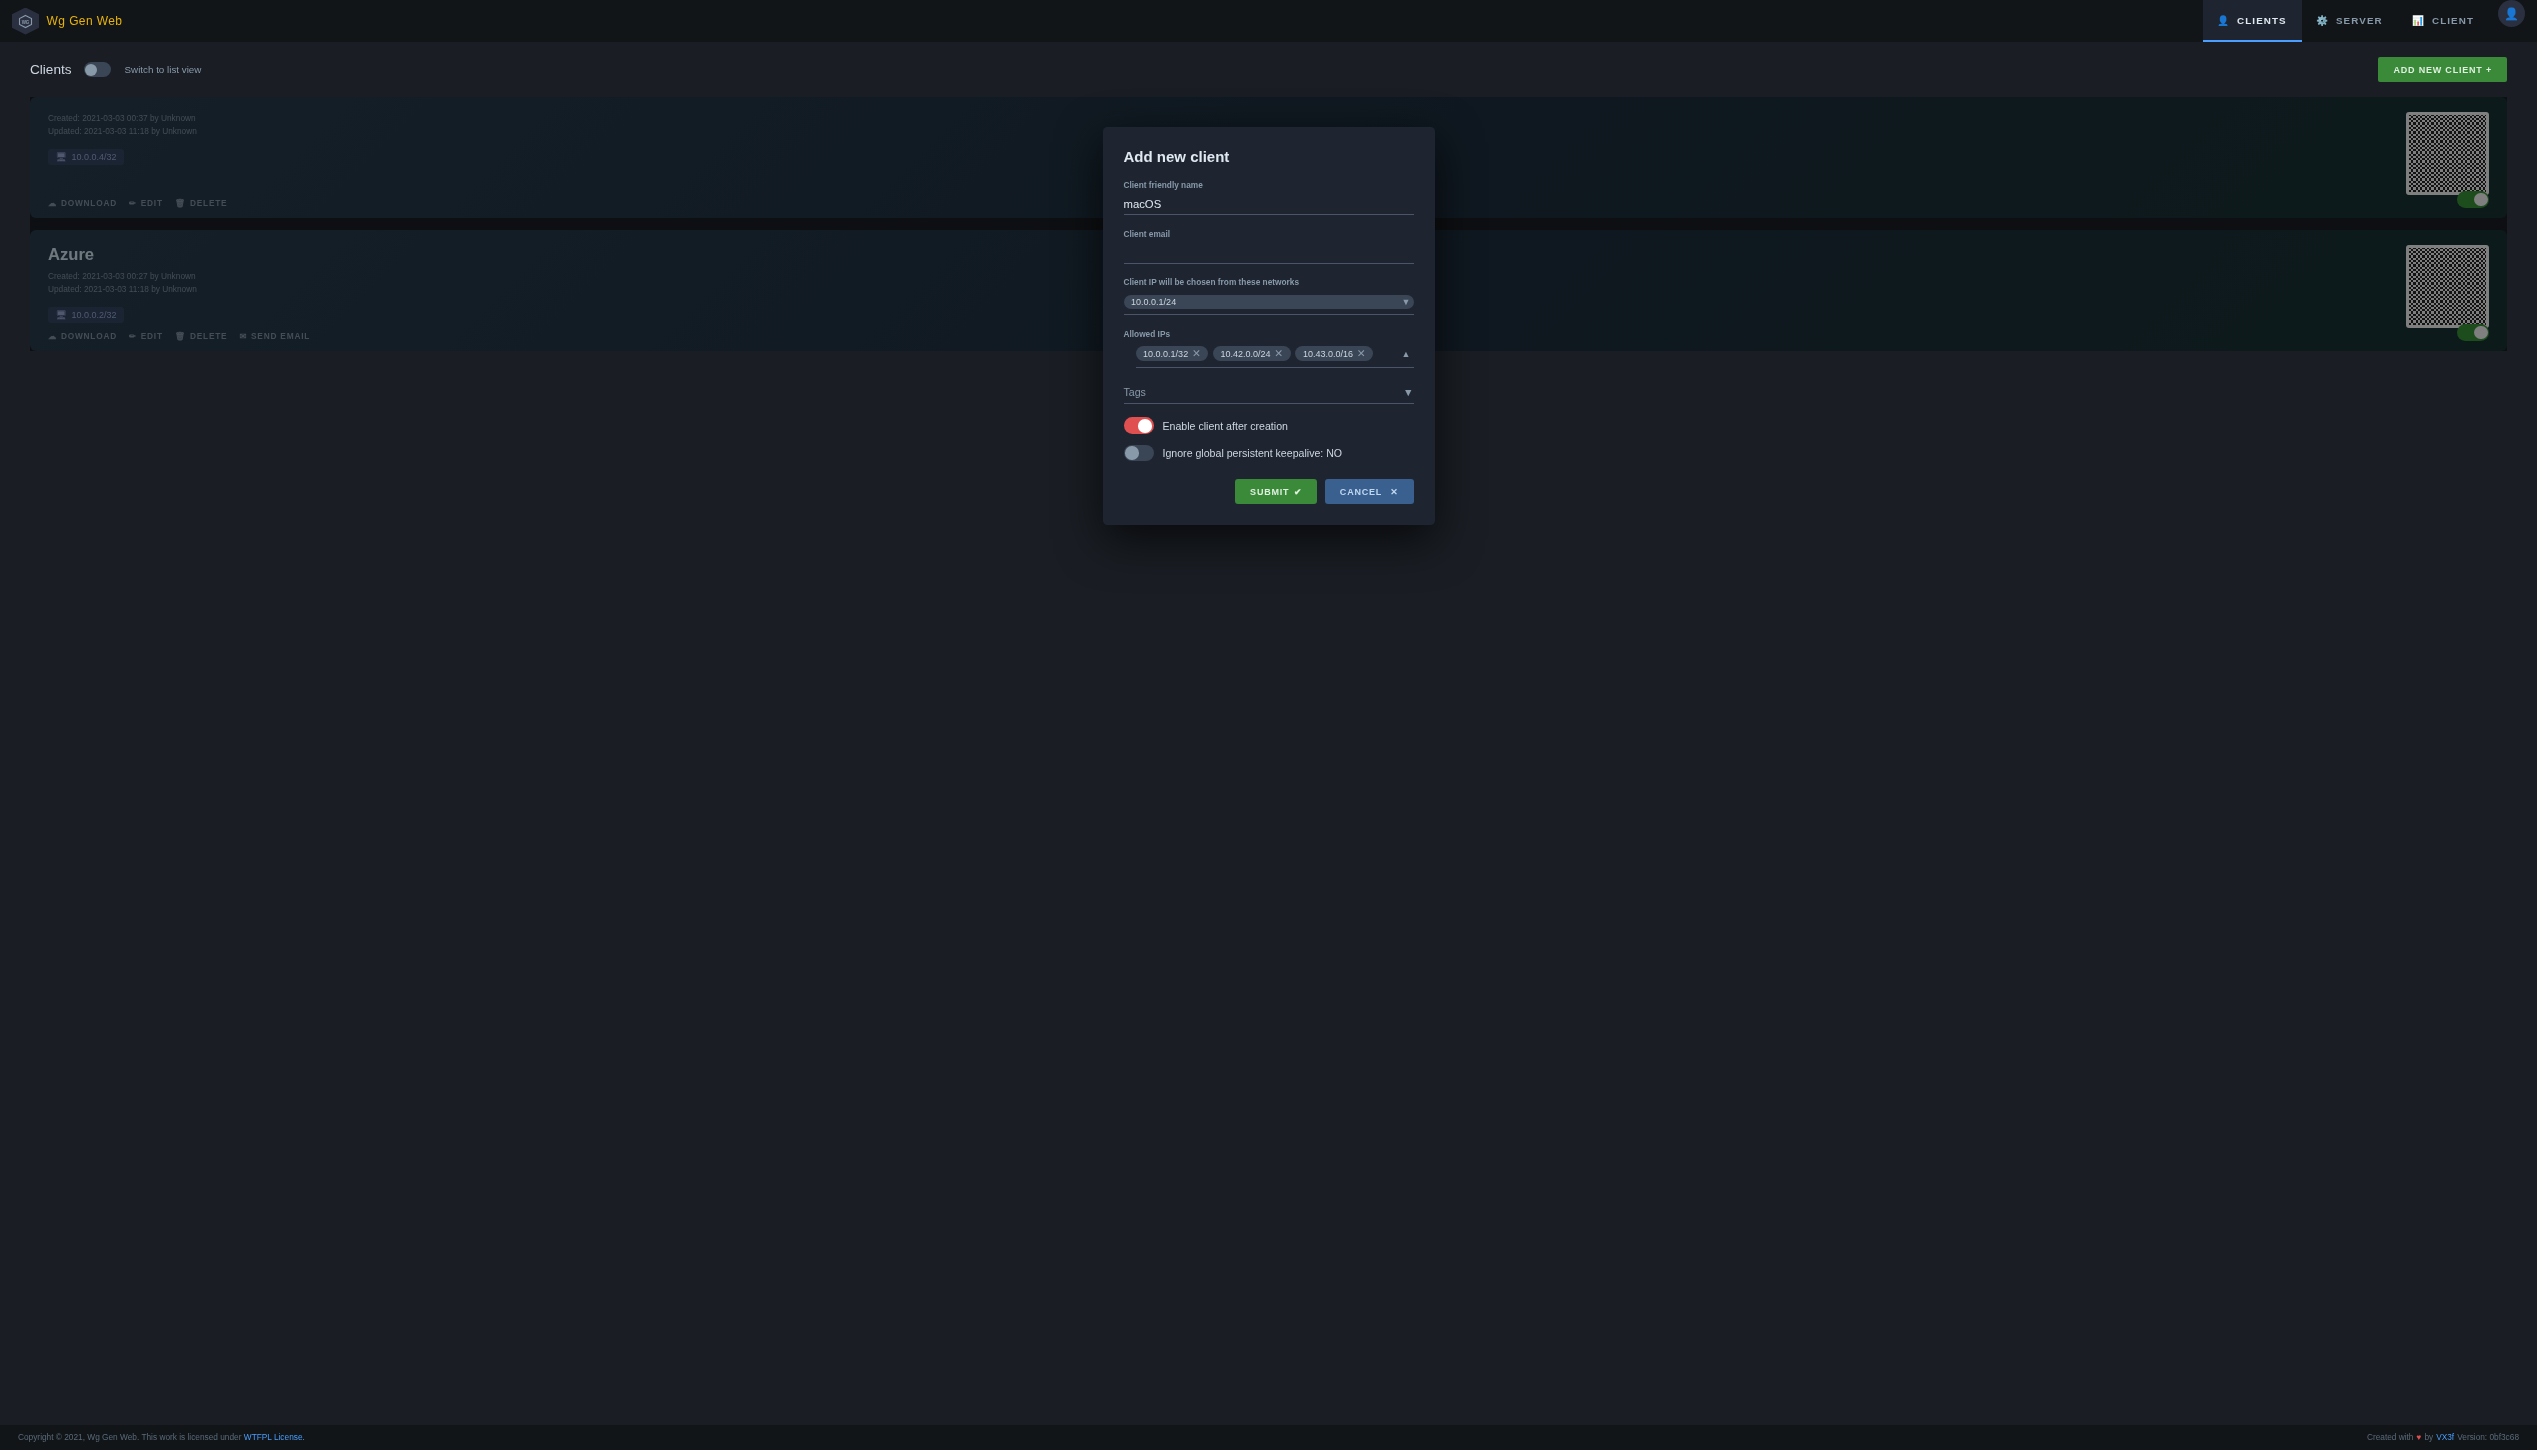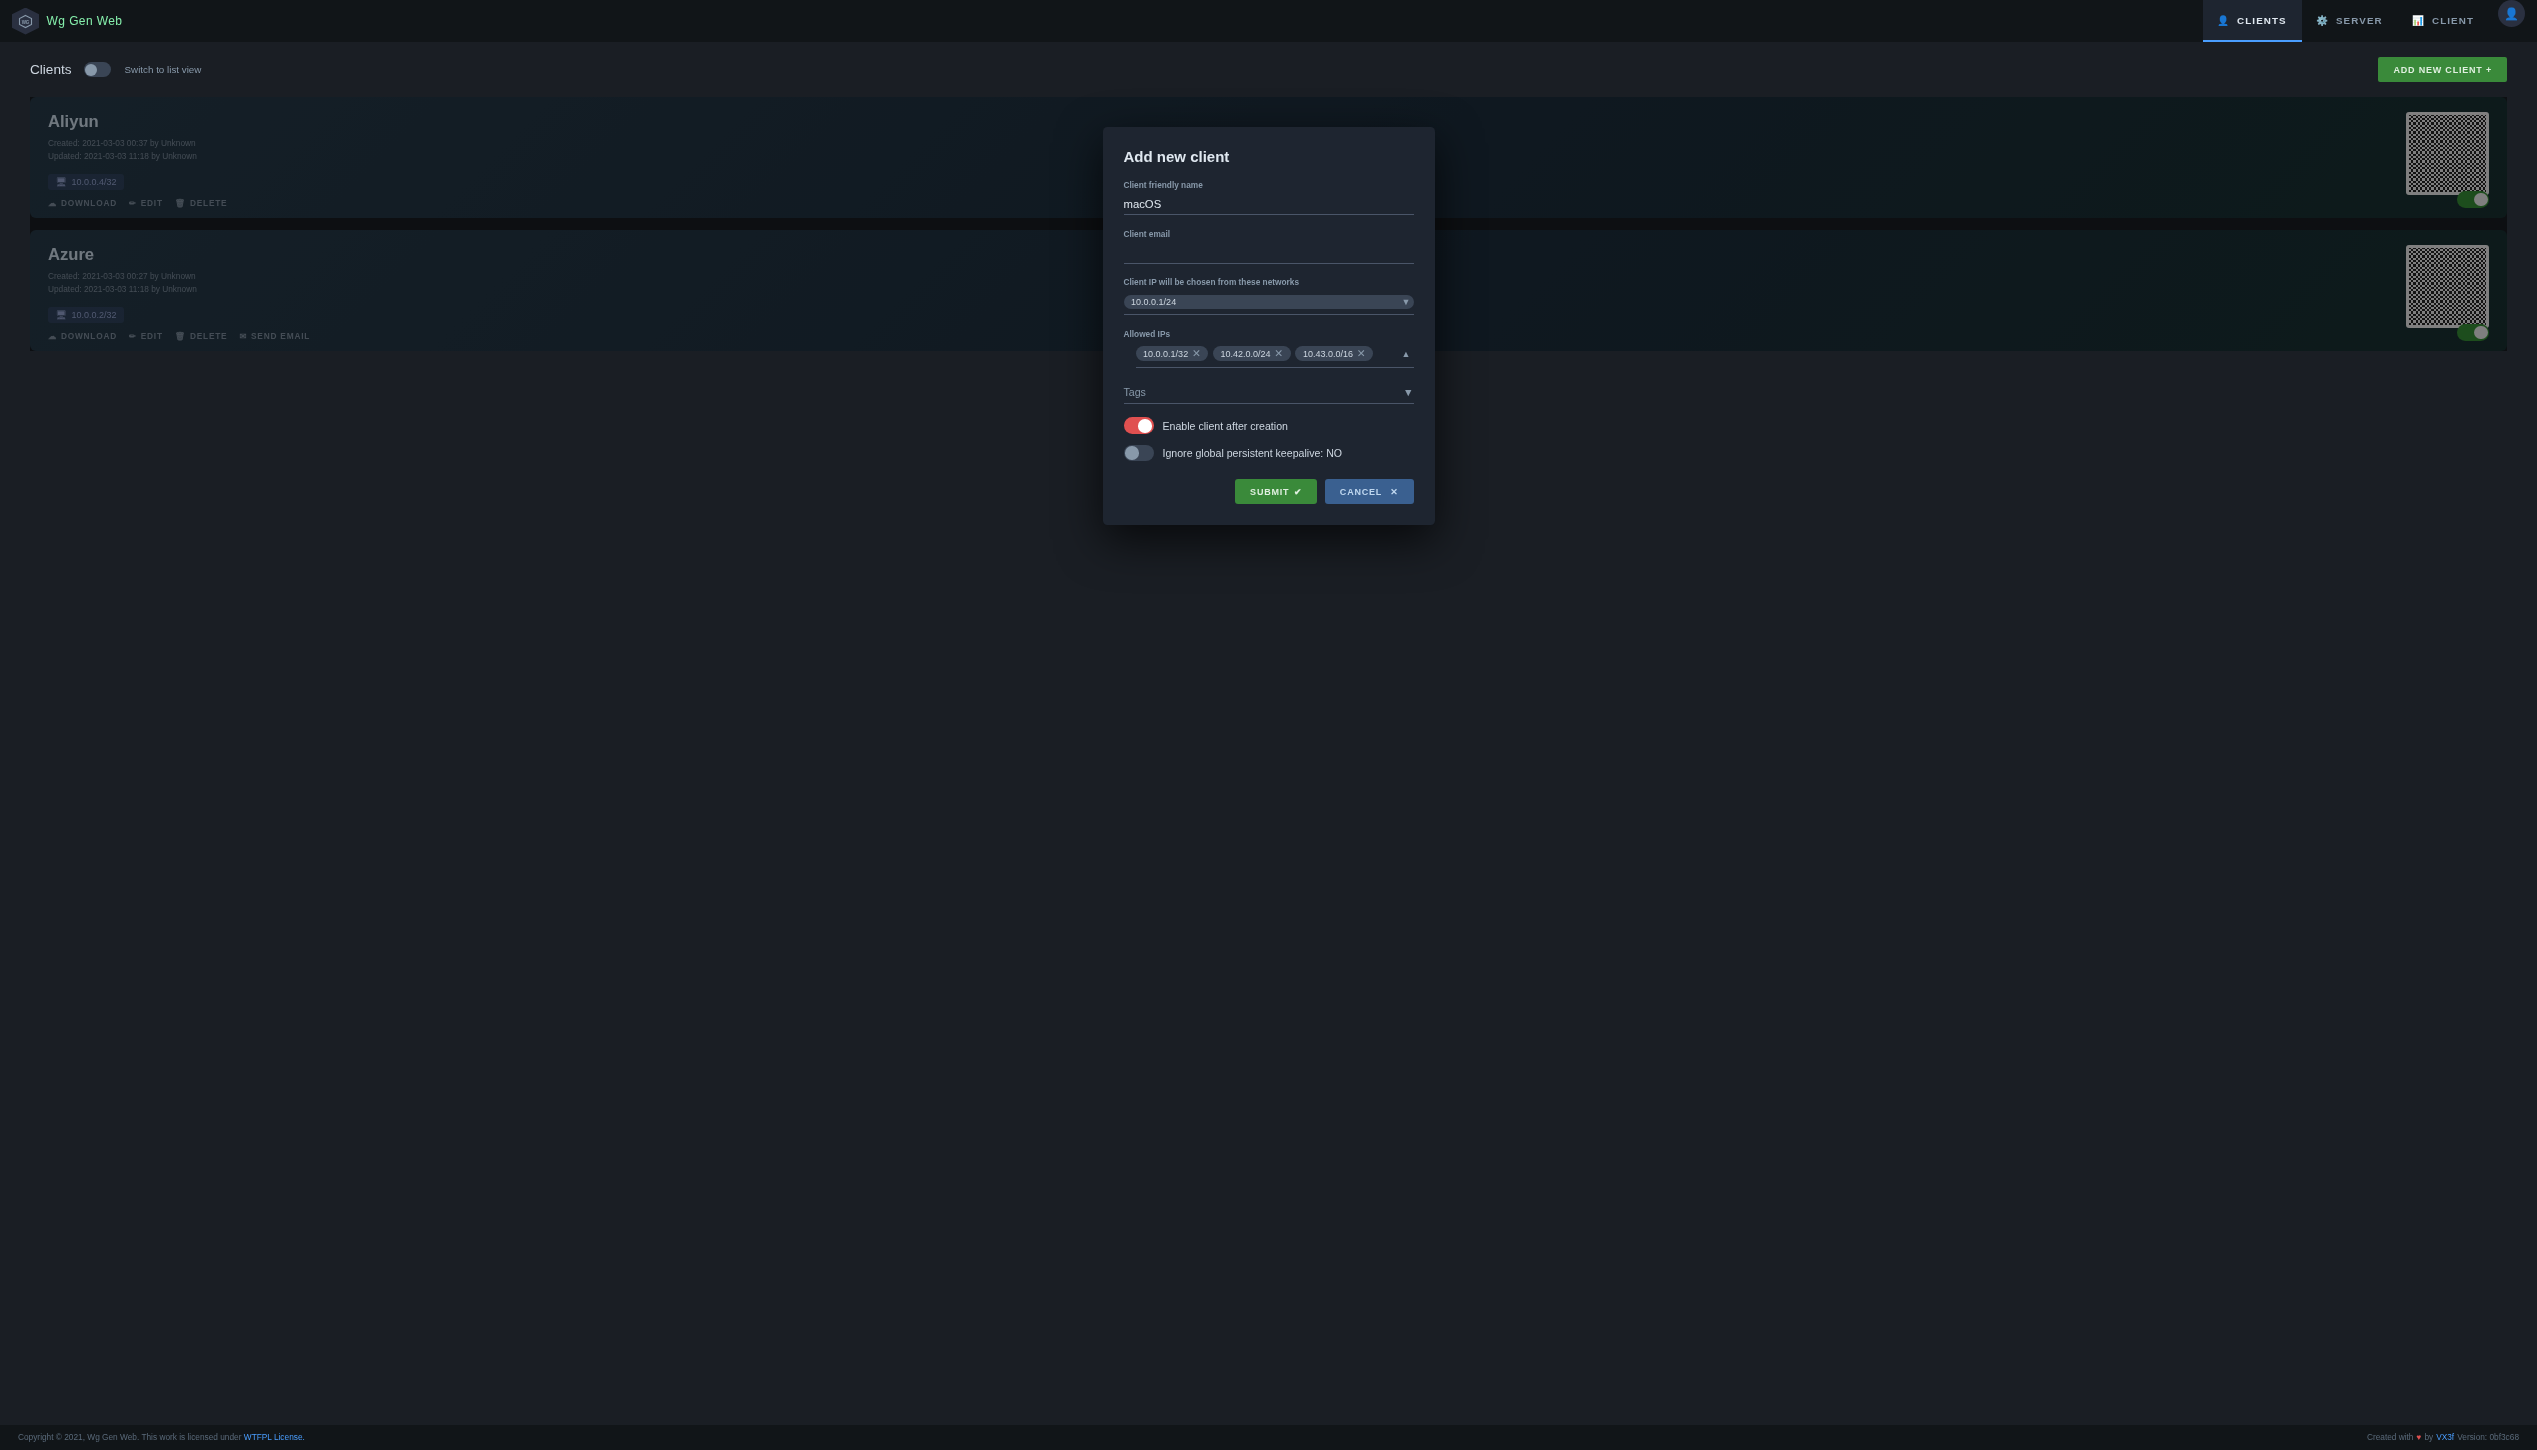--- a/index.html
+++ b/index.html
@@ -34,21 +34,21 @@
       clip-path: polygon(50% 0%, 100% 25%, 100% 75%, 50% 100%, 0% 75%, 0% 25%);
       display: flex;
       align-items: center;
       justify-content: center;
       font-size: 7.6px;
       color: #8899aa;
       font-weight: bold;
     }
     .app-title {
       font-size: 12px;
-      color: #86efac;
+      color: #eab308;
       font-weight: 500;
       letter-spacing: 0.4px;
     }
     .nav-items {
       display: flex;
       align-items: stretch;
       height: 100%;
     }
     .nav-item {
       display: flex;
@@ -499,21 +499,20 @@
         <span class="switch-label">Switch to list view</span>
       </div>
     </div>
     <button class="add-client-btn">ADD NEW CLIENT +</button>
   </div>
 
   <div class="cards-area">
 
     <div class="client-card">
       <div class="card-info">
-        <div class="card-name">Aliyun</div>
         <div class="card-meta">
           <div>Created: 2021-03-03 00:37 by Unknown</div>
           <div>Updated: 2021-03-03 11:18 by Unknown</div>
         </div>
         <div class="card-ip">
           <span>🖥</span>
           <span>10.0.0.4/32</span>
         </div>
         <div class="card-actions">
           <div class="card-action">

